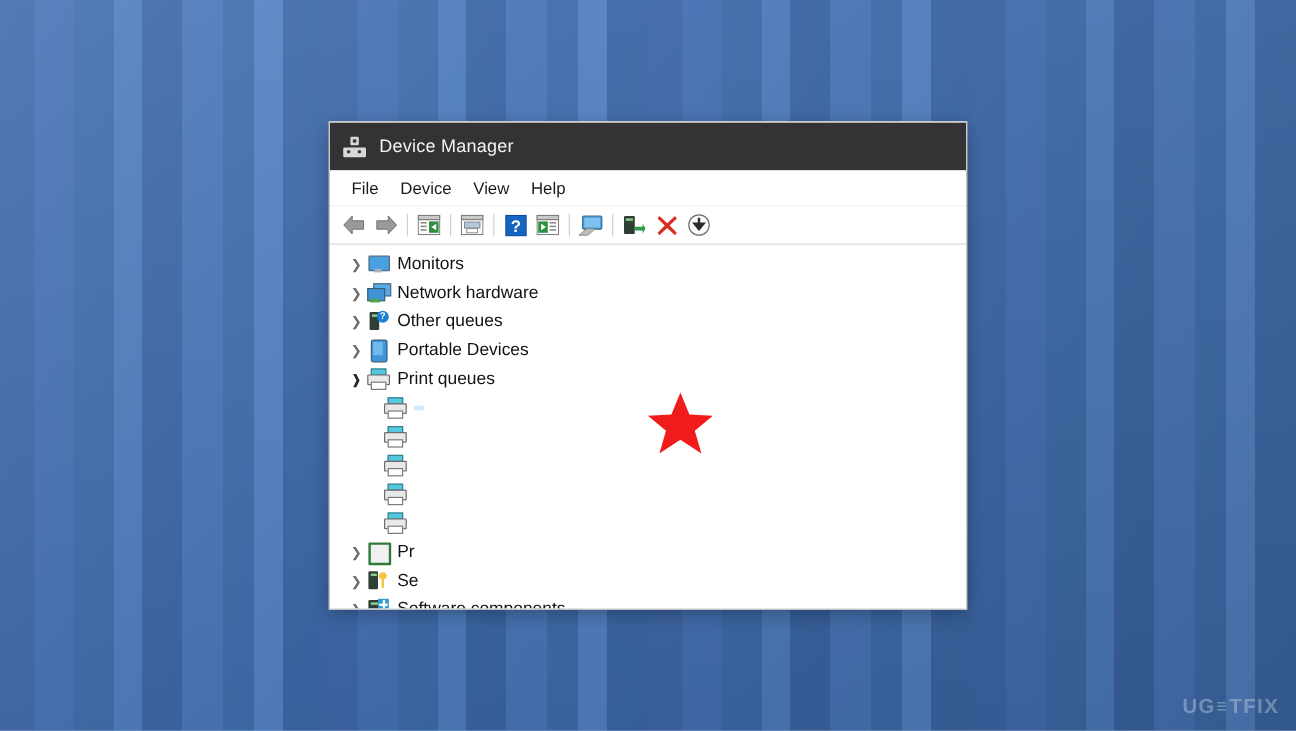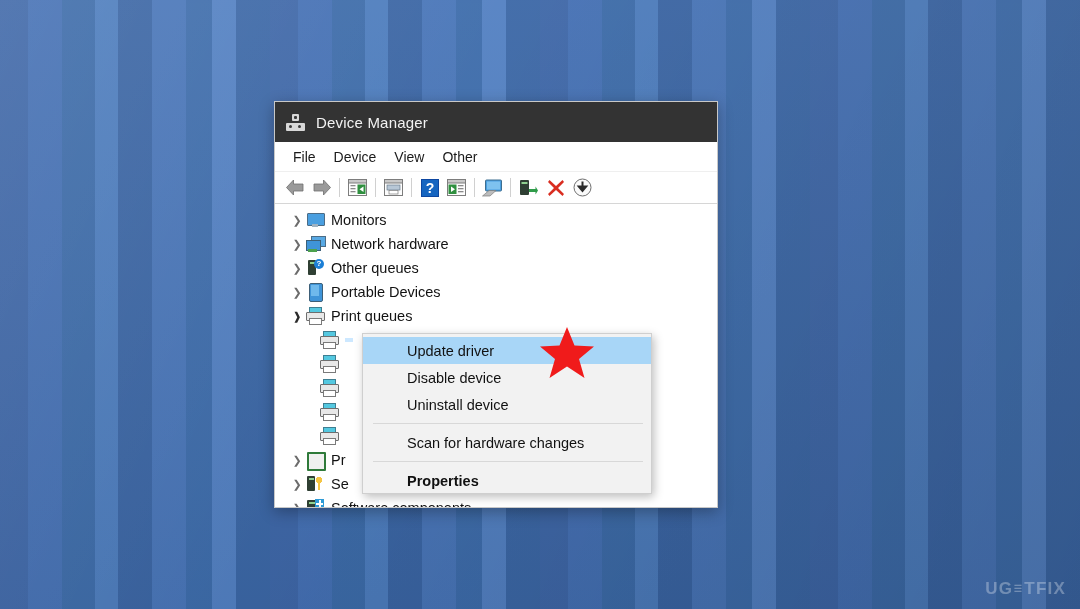--- a/index.html
+++ b/index.html
@@ -58,21 +58,21 @@
     user-select: none;
     text-align: right;
   }
   #watermark .wm-mark { display: inline-block; transform: scaleX(0.85); }
 
   
   #dm-window {
     position: absolute;
     left: 274px;
     top: 101px;
-    width: 444px;
+    width: 532px;
     height: 407px;
     background: #ffffff;
     box-shadow: 0 4px 14px rgba(0,0,0,0.30);
     border: 1px solid #c8c8c8;
     box-sizing: border-box;
     display: flex;
     flex-direction: column;
     overflow: hidden;
   }
 
@@ -357,21 +357,21 @@
         <span class="dm-top"></span>
           <span class="dm-base"></span>
       </span>
       <span class="title-text">Device Manager</span>
     </div>
 
     <div id="menubar">
       <div class="menu-item">File</div>
       <div class="menu-item">Device</div>
       <div class="menu-item">View</div>
-      <div class="menu-item">Other</div>
+      <div class="menu-item">Help</div>
     </div>
 
     <div id="toolbar">
       <div class="tb-btn">
         <svg width="20" height="17" viewBox="0 0 20 17" aria-hidden="true">
           <path d="M8.5 1 L1.5 8.5 L8.5 16 L8.5 12 L18 12 L18 5 L8.5 5 Z" fill="#9a9a9a" stroke="#6f6f6f" stroke-width="0.8"></path>
         </svg>
       </div>
       <div class="tb-btn">
         <svg width="20" height="17" viewBox="0 0 20 17" aria-hidden="true">
@@ -563,29 +563,20 @@
             <span class="tower3"></span>
               <span class="plus"></span>
           </span>
           <span class="tlabel">Software components</span>
         </div>
 
       </div>
     </div>
   </div>
 
-  <div id="context-menu">
-    <div class="ctx-item highlight">Update driver</div>
-    <div class="ctx-item">Disable device</div>
-    <div class="ctx-item">Uninstall device</div>
-    <div class="ctx-sep"></div>
-    <div class="ctx-item">Scan for hardware changes</div>
-    <div class="ctx-sep"></div>
-    <div class="ctx-item bold">Properties</div>
-  </div>
 
   <div id="star-annotation">
     <svg width="58" height="56" viewBox="0 0 58 56" aria-hidden="true">
       <path d="M29 2 L36.5 20.5 L56 21.5 L41 34 L46.5 53 L29 41.5 L11.5 53 L17 34 L2 21.5 L21.5 20.5 Z" fill="#f01b1b"></path>
     </svg>
   </div>
 
 </div>
 
 </body></html>

